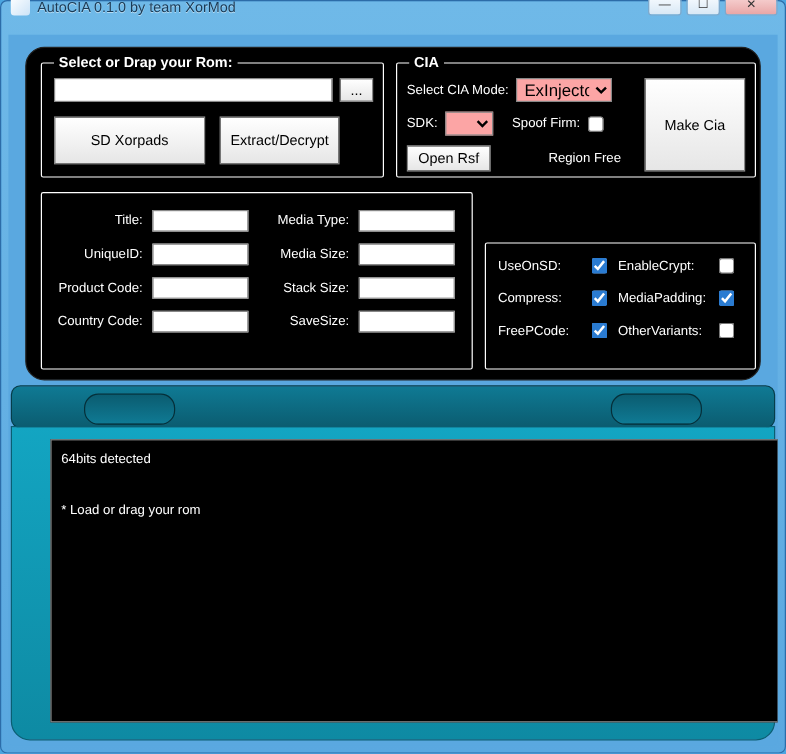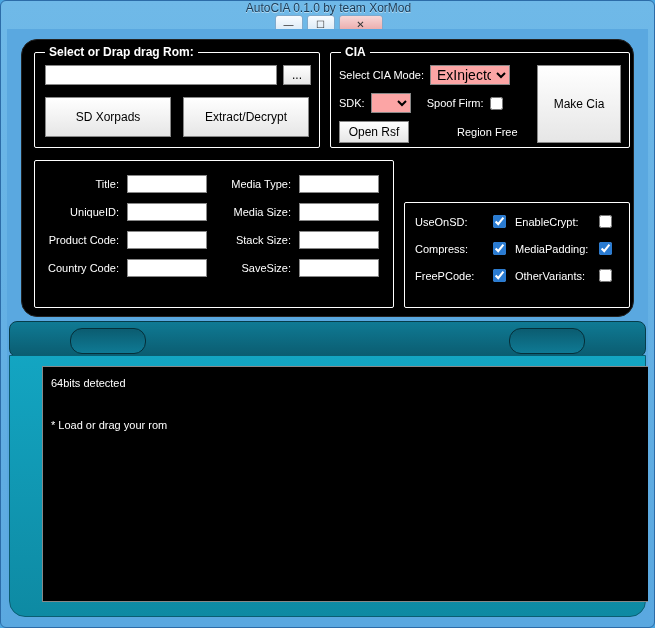--- a/index.html
+++ b/index.html
@@ -15,24 +15,23 @@
     width: 655px;
     height: 628px;
     background: linear-gradient(#6fb9e8,#5aa8e0);
     border: 1px solid #2c6ca8;
     border-radius: 6px;
     position: relative;
   }
   .titlebar {
     height: 28px;
     display: flex;
-    align-items: center;
+    align-items: flex-end;
     padding: 0 6px 16px 8px;
     color: #000;
-    flex-direction: column;
   }
   .titlebar .favicon {
     width: 16px; height: 16px;
     background: linear-gradient(135deg,#fff,#cce3f7);
     border-radius: 3px;
     margin-right: 6px;
   }
   .titlebar .title { flex: 1; font-size: 12px; color: #1a3a55; text-shadow: 0 1px 0 rgba(255,255,255,.5);}
   .win-btns { display:flex; gap:4px;}
   .win-btn {
@@ -117,21 +116,21 @@
   .btn{
     background:linear-gradient(#fff,#e6e6e6);
     border:1px solid #888; height:40px;
     font-size:12px; display:flex; align-items:center; justify-content:center;
     cursor:pointer; color:#000;
   }
   .btn-sm{ height:22px; padding:0 8px;}
   .rom-path{ position:absolute; left:10px; top:12px; width:232px;}
   .rom-browse{ position:absolute; left:248px; top:12px; width:28px; height:20px;}
   .rom-xor{ position:absolute; left:10px; top:44px; width:126px;}
-  .rom-ext{ position:absolute; left:148px; top:44px; width:126px;}
+  .rom-ext{ position:absolute; left:148px; top:44px; width:100px;}
   .cia-row{ position:absolute; display:flex; align-items:center; gap:6px; color:#fff;}
   .sel{
     background:#fca5a5;border:1px solid #888;height:20px;font-size:14px;padding:0 2px;
   }
   .chk{ width:13px; height:13px; accent-color:#2a7bd1;}
   .lbl{ color:#fff; font-size:11px;}
   .cia-make{ position:absolute; right:8px; top:12px; width:84px; height:78px;}
   .info-label{ color:#fff; font-size:11px; text-align:right; display:inline-block;}
   .info-grid{
     position:absolute; left:8px; top:14px; right:8px;
@@ -161,21 +160,21 @@
       <div class="win-btn">☐</div>
       <div class="win-btn close">✕</div>
     </div>
   </div>
 
   <div class="client">
 
     <div class="device-top">
 
       <div class="group rom-group">
-        <div class="legend">Select or Drap drag Rom:</div>
+        <div class="legend">Select or Drap your Rom:</div>
         <input class="txt rom-path" value="" style="">
         <button class="btn btn-sm rom-browse">...</button>
         <button class="btn rom-xor">SD Xorpads</button>
         <button class="btn rom-ext">Extract/Decrypt</button>
       </div>
 
       <div class="group cia-group">
         <div class="legend">CIA</div>
         <div class="cia-row" style="left:8px; top:12px;">
           <span class="lbl">Select CIA Mode:</span>

